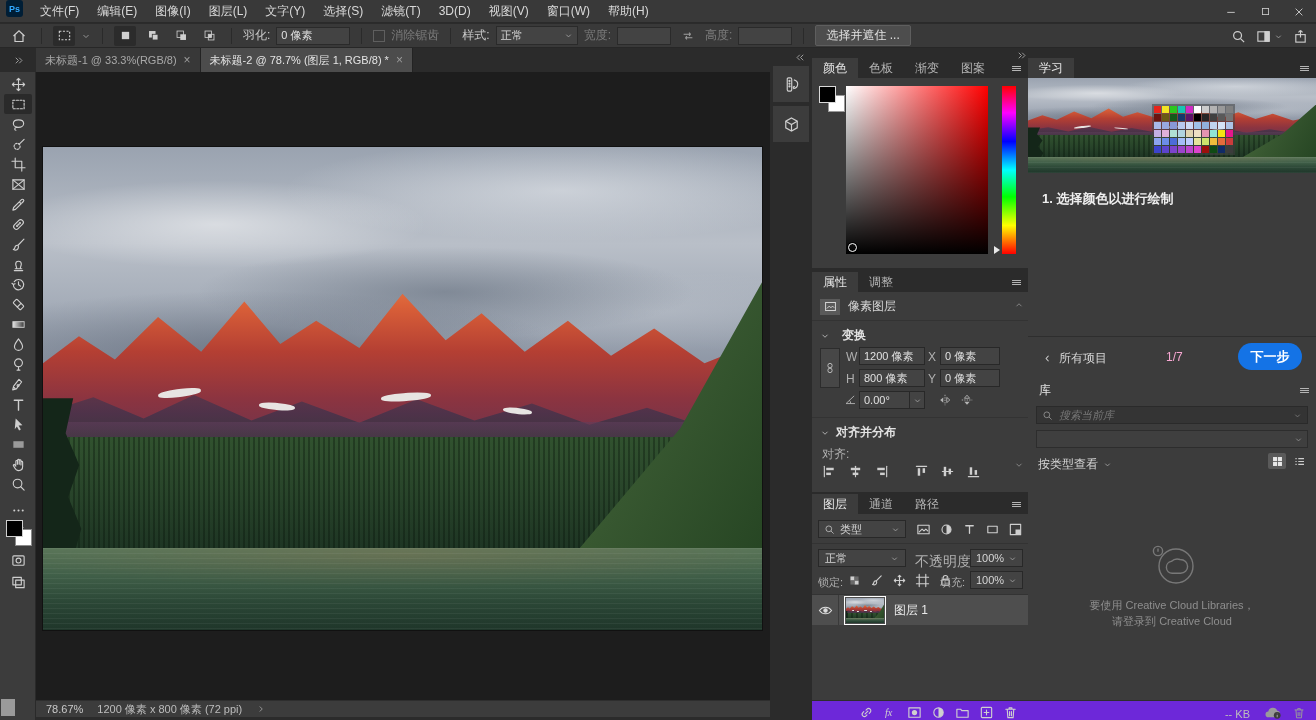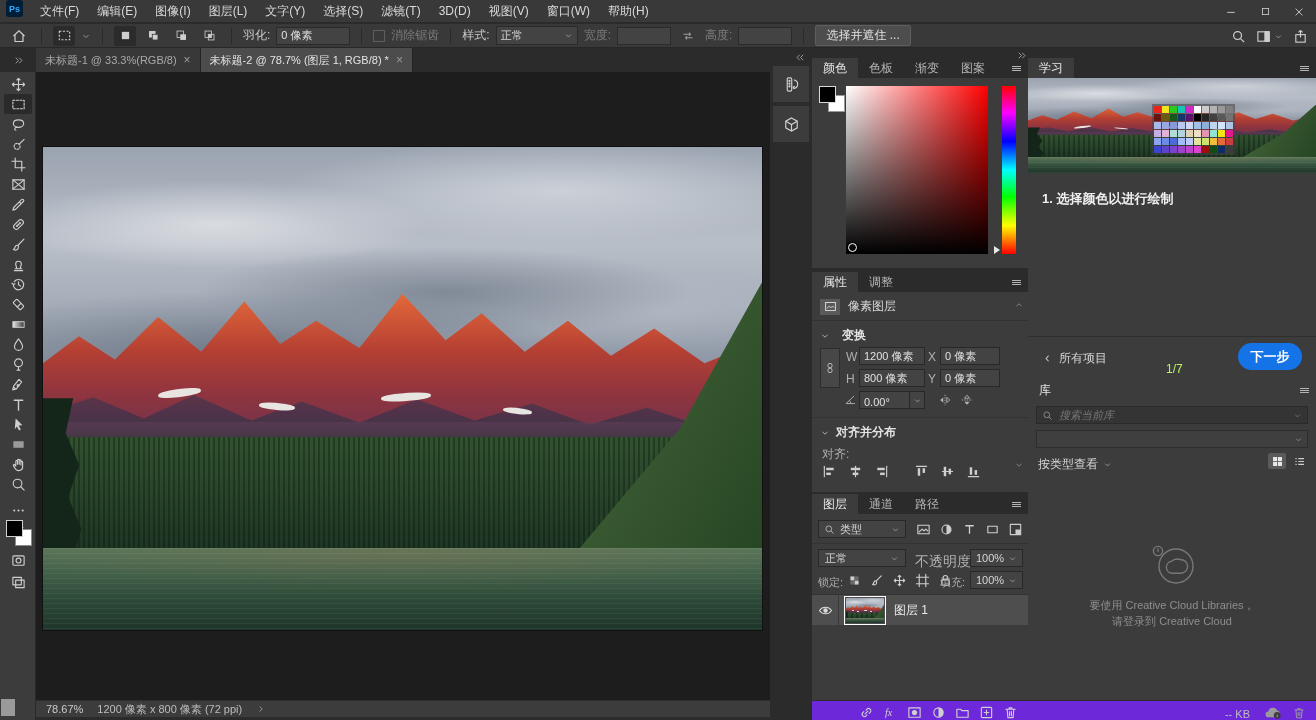--- a/index.html
+++ b/index.html
@@ -74,21 +74,21 @@
   
   #dock-strip{left:770px;top:48px;width:42px;height:672px;background:#2b2b2b}
   .dock-btn{position:absolute;left:3px;width:36px;height:36px;background:#3c3c3c;display:flex;align-items:center;justify-content:center}
   
   .panel{position:absolute;background:#3c3c3c}
   .tabstrip{position:absolute;height:20px;display:flex;align-items:stretch}
   .ptab{padding:0 11px;display:flex;align-items:center;font-size:12px;color:#b5b5b5;background:transparent}
   .ptab.active{background:#3c3c3c;color:#e6e6e6}
   .panel-menu{position:absolute;right:6px;width:16px;height:14px;display:flex;align-items:center;justify-content:center}
   .chev{display:inline-flex}
-  .input{background:#434343;border:1px solid #282828;color:#e0e0e0;font-size:11px;height:16px;display:flex;align-items:flex-end;padding:0 4px;box-sizing:content-box}
+  .input{background:#434343;border:1px solid #282828;color:#e0e0e0;font-size:11px;height:16px;display:flex;align-items:center;padding:0 4px;box-sizing:content-box}
   .dd-chev{width:14px;height:18px;display:flex;align-items:center;justify-content:center}
   .sec-title{font-weight:bold;color:#e2e2e2;font-size:12px}
   .dim{color:#b0b0b0}
   
   #sat-square{position:absolute;background:linear-gradient(180deg,rgba(0,0,0,0) 0%,#000 100%),linear-gradient(90deg,#fff 0%,#f00 100%)}
   #hue-strip{position:absolute;background:linear-gradient(180deg,#f00 0%,#f0f 16%,#00f 33%,#0ff 50%,#0f0 66%,#ff0 83%,#f00 100%)}
   #sat-marker{position:absolute;width:7px;height:7px;border:1px solid #fff;border-radius:50%;box-shadow:0 0 0 1px #000}
   #hue-marker{position:absolute;width:0;height:0;border-top:4px solid transparent;border-bottom:4px solid transparent;border-left:6px solid #e8e8e8}
   .mini-fgbg{position:relative;width:26px;height:26px}
   .mini-fg{position:absolute;left:0;top:0;width:15px;height:15px;background:#000;border:1px solid #d9d9d9;z-index:2}
@@ -902,21 +902,21 @@
       </div>
     </div>
   <div style="position:absolute;left:14px;top:112px;font-weight:bold;font-size:13px;color:#efefef">1. 选择颜色以进行绘制</div>
   <div style="position:absolute;left:0;right:0;top:258px;border-top:1px solid #2e2e2e"></div>
   <div style="position:absolute;left:14px;top:272px;display:flex;align-items:center;gap:6px">
     <svg viewBox="0 0 16 16" width="11" height="11" fill="none" stroke="#cfcfcf" stroke-width="1.5">
         <path d="M9.5 4L6 8l3.5 4"></path>
       </svg>
     <span>所有项目</span>
   </div>
-  <span style="position:absolute;left:138px;top:284px;color:#bef264">1/7</span>
+  <span style="position:absolute;left:138px;top:272px;color:#f9a8d4">1/7</span>
   <div id="next-btn" style="left:210px;top:265px;width:64px;height:27px">
       <span>下一步</span>
     </div>
 </div>
 
 <div class="tabstrip" style="left:1028px;top:380px;width:288px" id="lib-tabs">
     <div class="ptab active">库</div>
   </div>
 <div class="panel-menu" style="left:1296px;top:383px">
     <svg viewBox="0 0 16 16" width="13" height="13" fill="none" stroke="#b5b5b5" stroke-width="1.3">

